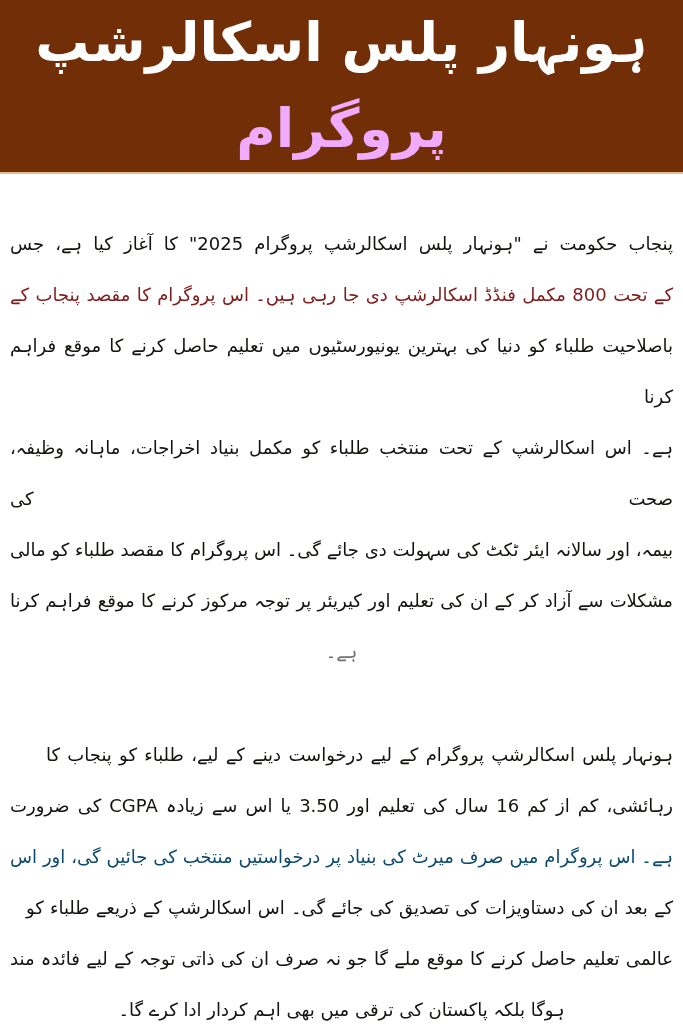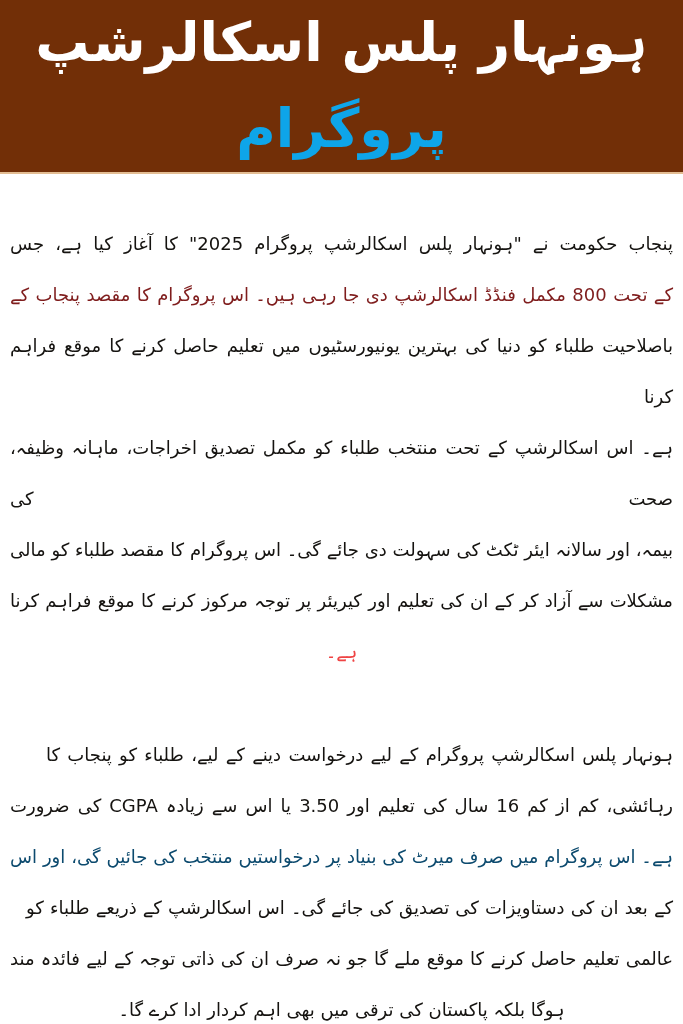--- a/index.html
+++ b/index.html
@@ -63,33 +63,33 @@
     text-align-last: center;
   }
 </style>
 </head>
 <body>
 
 <div class="page">
 
   <div class="banner" style="background: rgb(114, 47, 7);">
     <div class="banner-line" style="color: rgb(255, 255, 255);">ہونہار پلس اسکالرشپ</div>
-    <div class="banner-line" style="color: #0ea5e9;">پروگرام</div>
+    <div class="banner-line" style="color: #f0abfc;">پروگرام</div>
   </div>
 
   <div class="content">
 
     <div class="para para-1">
       <div class="line" style="color: rgb(21, 19, 16);">پنجاب حکومت نے "ہونہار پلس اسکالرشپ پروگرام 2025" کا آغاز کیا ہے، جس</div>
       <div class="line" style="color: #7f1d1d;">کے تحت 800 مکمل فنڈڈ اسکالرشپ دی جا رہی ہیں۔ اس پروگرام کا مقصد پنجاب کے</div>
       <div class="line" style="color: rgb(21, 19, 16);">باصلاحیت طلباء کو دنیا کی بہترین یونیورسٹیوں میں تعلیم حاصل کرنے کا موقع فراہم کرنا</div>
-      <div class="line" style="color: rgb(21, 19, 16);">ہے۔ اس اسکالرشپ کے تحت منتخب طلباء کو مکمل تصدیق اخراجات، ماہانہ وظیفہ، صحت کی</div>
+      <div class="line" style="color: rgb(21, 19, 16);">ہے۔ اس اسکالرشپ کے تحت منتخب طلباء کو مکمل بنیاد اخراجات، ماہانہ وظیفہ، صحت کی</div>
       <div class="line" style="color: rgb(21, 19, 16);">بیمہ، اور سالانہ ایئر ٹکٹ کی سہولت دی جائے گی۔ اس پروگرام کا مقصد طلباء کو مالی</div>
       <div class="line" style="color: rgb(21, 19, 16);">مشکلات سے آزاد کر کے ان کی تعلیم اور کیریئر پر توجہ مرکوز کرنے کا موقع فراہم کرنا</div>
-      <div class="line center" style="color: #ef4444;">ہے۔</div>
+      <div class="line center" style="color: #737373;">ہے۔</div>
     </div>
 
     <div class="para para-2">
       <div class="line" style="color: rgb(21, 19, 16); margin-left: 36px;">ہونہار پلس اسکالرشپ پروگرام کے لیے درخواست دینے کے لیے، طلباء کو پنجاب کا</div>
       <div class="line" style="color: rgb(21, 19, 16);">رہائشی، کم از کم 16 سال کی تعلیم اور 3.50 یا اس سے زیادہ CGPA کی ضرورت</div>
       <div class="line" style="color: #0c4a6e;">ہے۔ اس پروگرام میں صرف میرٹ کی بنیاد پر درخواستیں منتخب کی جائیں گی، اور اس</div>
       <div class="line" style="color: rgb(21, 19, 16); margin-left: 16px;">کے بعد ان کی دستاویزات کی تصدیق کی جائے گی۔ اس اسکالرشپ کے ذریعے طلباء کو</div>
       <div class="line" style="color: rgb(21, 19, 16);">عالمی تعلیم حاصل کرنے کا موقع ملے گا جو نہ صرف ان کی ذاتی توجہ کے لیے فائدہ مند</div>
       <div class="line center" style="color: rgb(21, 19, 16);">ہوگا بلکہ پاکستان کی ترقی میں بھی اہم کردار ادا کرے گا۔</div>
     </div>

